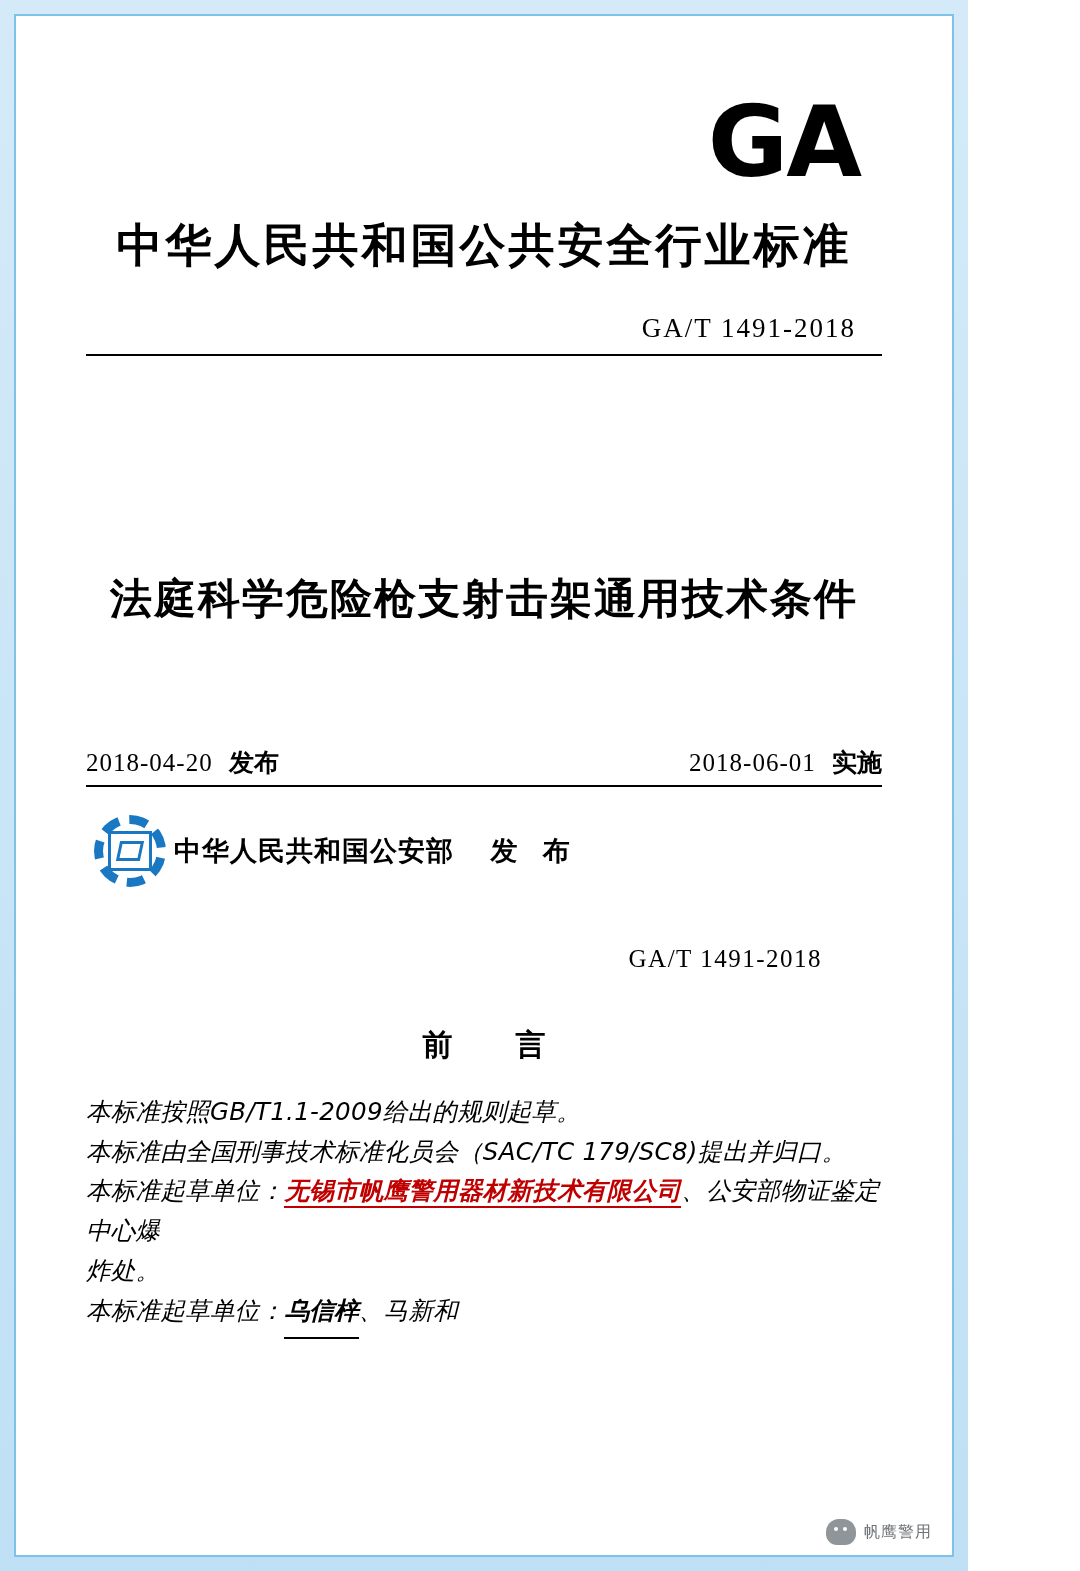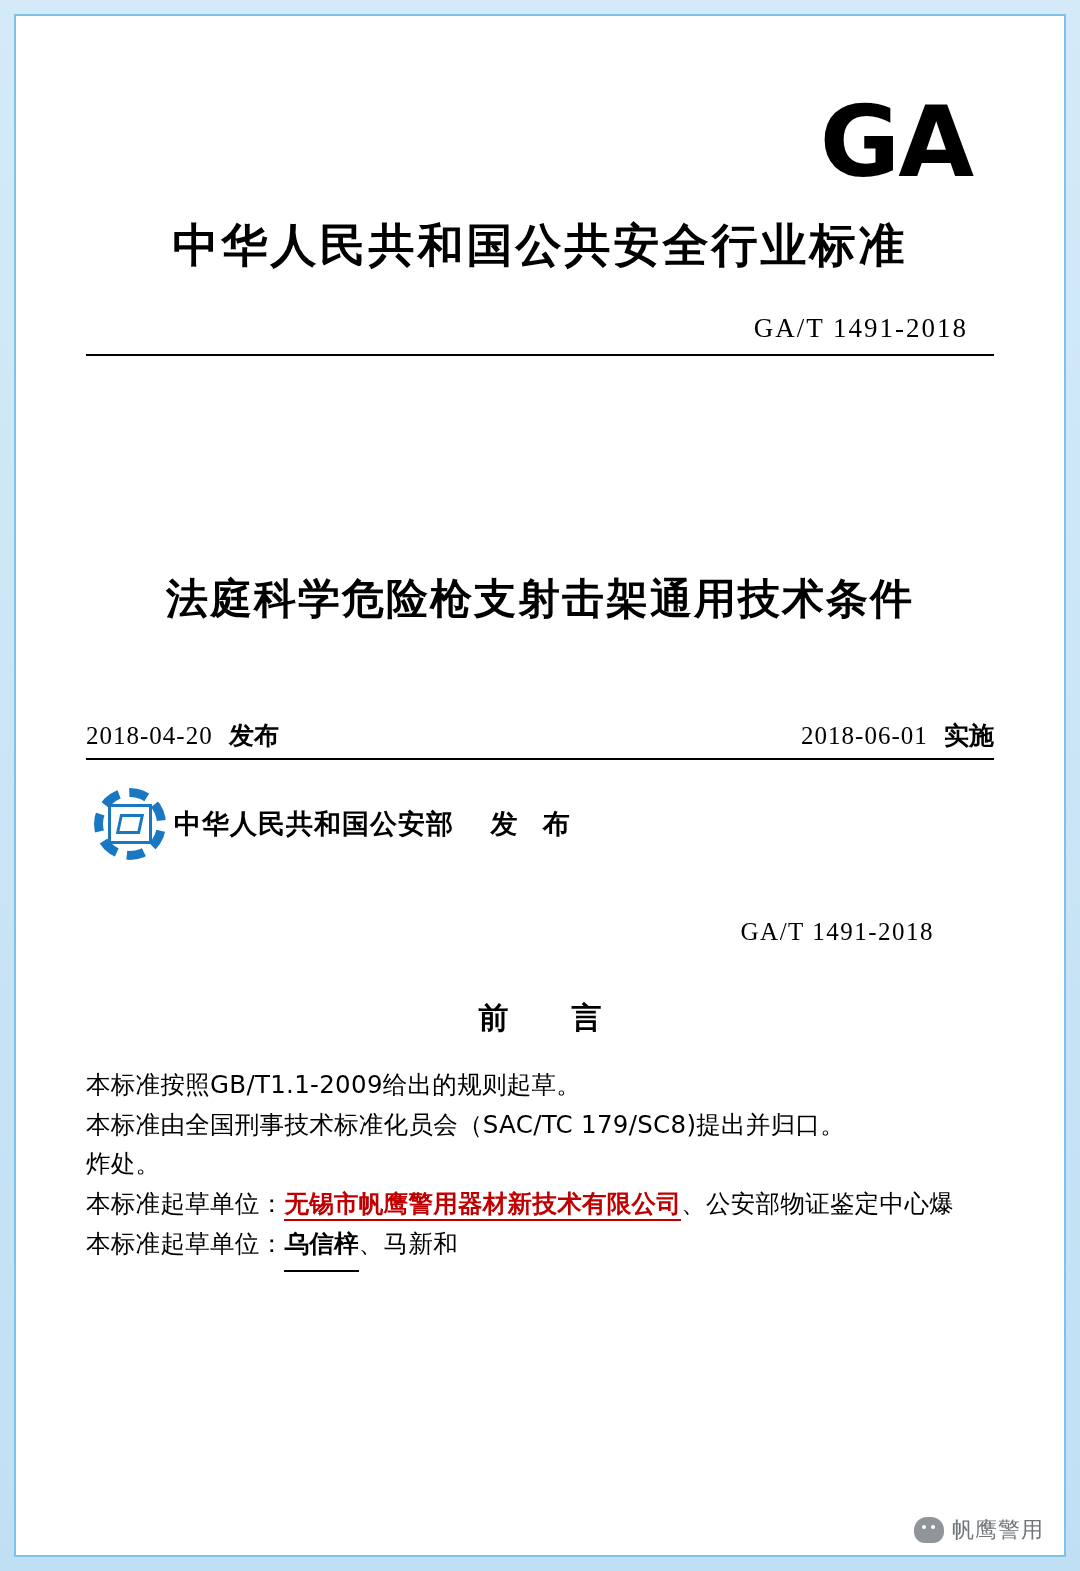--- a/index.html
+++ b/index.html
@@ -5,21 +5,21 @@
   html, body {
     margin: 0;
     padding: 0;
     background: #ffffff;
   }
   body {
     font-family: "Liberation Serif", serif;
   }
   .page {
     position: relative;
-    width: 1080px;
+    width: 968px;
     height: 1571px;
     box-sizing: border-box;
     background: #fef9c3;
     overflow: hidden;
   }
   
   .frame-outer {
     position: absolute;
     left: 0; top: 0; right: 0; bottom: 0;
     background: linear-gradient(180deg,#d4eaf8 0%, #bfe0f4 100%);
@@ -98,21 +98,21 @@
   .doc-title-en {
     margin-top: 26px;
     font-family: "Liberation Serif", serif;
     font-weight: 700;
     font-size: 25.5px;
     letter-spacing: 1.2px;
     color: #000;
   }
 
   .dates {
-    margin-top: 92px;
+    margin-top: 119px;
     display: flex;
     justify-content: space-between;
     align-items: flex-end;
     font-size: 25px;
     color: #000;
   }
   .dates .num {
     font-family: "Liberation Serif", serif;
     letter-spacing: 1px;
   }
@@ -202,21 +202,21 @@
   }
   .fore-head .gap { display: inline-block; width: 42px; }
   .fore-body {
     margin-top: 26px;
     font-family: "DejaVu Sans", sans-serif;
     font-size: 24.5px;
     line-height: 1.62;
     color: #000;
     letter-spacing: 0.3px;
   }
-  .fore-body p { margin: 0; }
+  .fore-body p { margin: 0; font-style: italic; }
   .u-red {
     color: #c00000;
     font-weight: 700;
     border-bottom: 2px solid #c00000;
     padding-bottom: 1px;
   }
   .u-black {
     font-weight: 700;
     border-bottom: 2px solid #000;
     padding-bottom: 12px;
@@ -246,21 +246,21 @@
     position: absolute;
     width: 4px; height: 4px;
     background: #fff;
     border-radius: 50%;
     top: 8px;
   }
   .wechat-badge .wicon:before { left: 8px; }
   .wechat-badge .wicon:after { left: 17px; }
   .wechat-badge .wtext {
     font-family: "DejaVu Sans", sans-serif;
-    font-size: 22px;
+    font-size: 16px;
     color: #6f7478;
     letter-spacing: 1px;
     text-align: right;
   }
 </style>
 </head>
 <body>
 
 <div class="page">
   <div class="frame-outer"></div>
@@ -306,24 +306,24 @@
       <div class="fore-code">GA/T 1491-2018</div>
       <div class="fore-head">
         <span>前</span>
         <span class="gap"></span>
         <span>言</span>
       </div>
 
       <div class="fore-body">
         <p>本标准按照GB/T1.1-2009给出的规则起草。</p>
         <p>本标准由全国刑事技术标准化员会（SAC/TC 179/SC8)提出并归口。</p>
-        <p>炸处。</p>
         <p>
           <span>本标准起草单位：</span><span class="u-red">无锡市帆鹰警用器材新技术有限公司</span><span>、公安部物证鉴定中心爆</span>
         </p>
+        <p>炸处。</p>
         <p>
           <span>本标准起草单位：</span><span class="u-black">乌信梓</span><span>、马新和</span>
         </p>
       </div>
     </div>
 
   </div>
 
   <div class="wechat-badge">
     <div class="wicon"></div>

